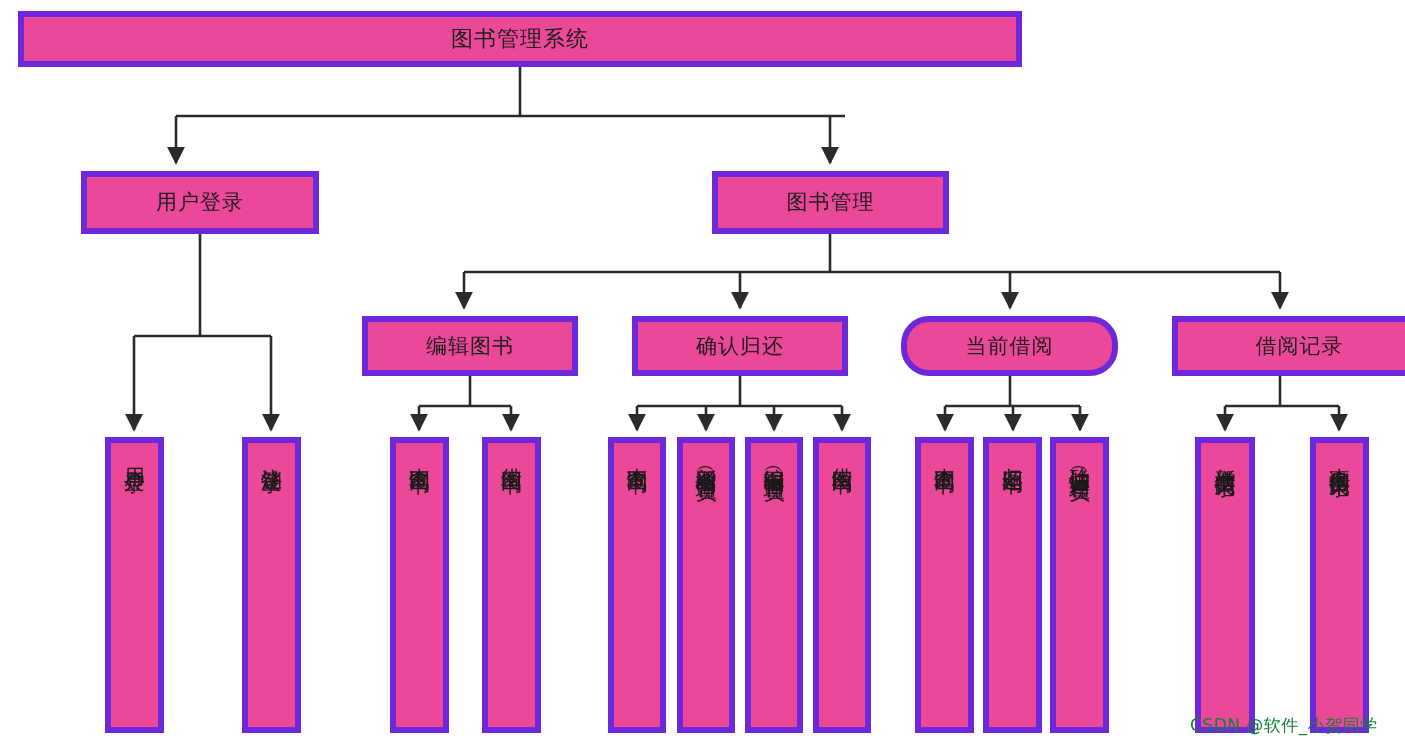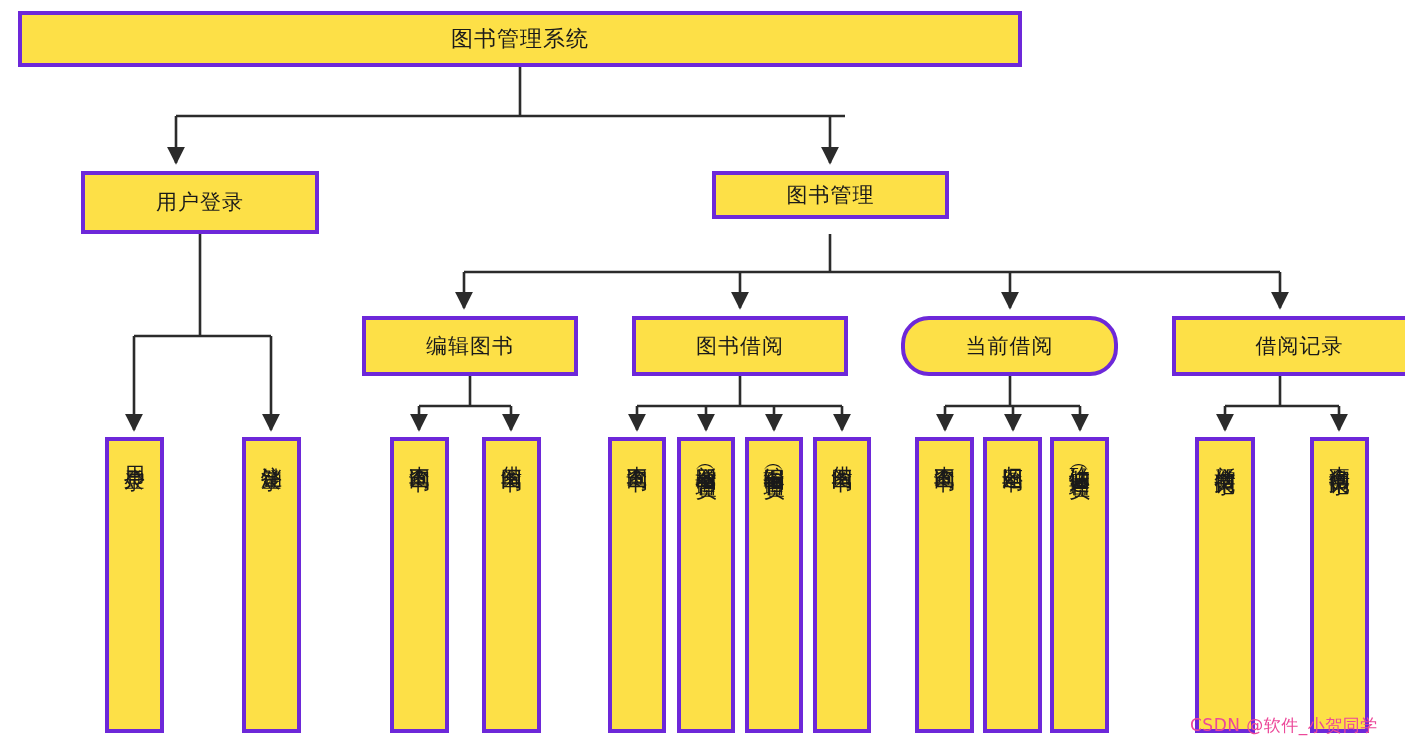--- a/index.html
+++ b/index.html
@@ -21,22 +21,22 @@
   #edges {
     position: absolute;
     left: 0;
     top: 0;
     width: 1405px;
     height: 747px;
   }
   .node {
     position: absolute;
     box-sizing: border-box;
-    background: #fde047;
-    border: 4px solid #6d28d9;
+    background: #ec4899;
+    border: 6px solid #6d28d9;
     display: flex;
     align-items: center;
     justify-content: center;
     color: #1a1a1a;
     z-index: 2;
   }
   .node-label {
     display: block;
     text-align: center;
     line-height: 1.18;
@@ -59,21 +59,21 @@
     writing-mode: vertical-rl;
     text-orientation: upright;
     font-size: 21px;
     line-height: 1.05;
     letter-spacing: 2px;
     white-space: nowrap;
     margin: 0 auto;
   }
   .watermark {
     position: absolute;
-    color: #ec4899;
+    color: #15803d;
     font-size: 17px;
     letter-spacing: 0.5px;
     white-space: nowrap;
     z-index: 3;
     pointer-events: none;
   }
 </style>
 </head>
 <body>
 
@@ -131,29 +131,29 @@
     </g>
   </svg>
 
   <div class="node h-node root" style="left:18px; top:11px; width:1004px; height:56px;">
     <span class="node-label">图书管理系统</span>
   </div>
 
   <div class="node h-node" style="left:81px; top:171px; width:238px; height:63px;">
     <span class="node-label">用户登录</span>
   </div>
-  <div class="node h-node" style="left:712px; top:171px; width:237px; height:48px;">
+  <div class="node h-node" style="left:712px; top:171px; width:237px; height:63px;">
     <span class="node-label">图书管理</span>
   </div>
 
   <div class="node h-node" style="left:362px; top:316px; width:216px; height:60px;">
     <span class="node-label">编辑图书</span>
   </div>
   <div class="node h-node" style="left:632px; top:316px; width:216px; height:60px;">
-    <span class="node-label">图书借阅</span>
+    <span class="node-label">确认归还</span>
   </div>
   <div class="node h-node" style="left:901px; top:316px; width:217px; height:60px;border-radius:28px;">
     <span class="node-label">当前借阅</span>
   </div>
   <div class="node h-node" style="left:1172px; top:316px; width:255px; height:60px;">
     <span class="node-label">借阅记录</span>
   </div>
 
   <div class="node v-node" style="left:105px; top:437px; width:59px; height:296px;">
     <span class="node-label">用户登录</span>

